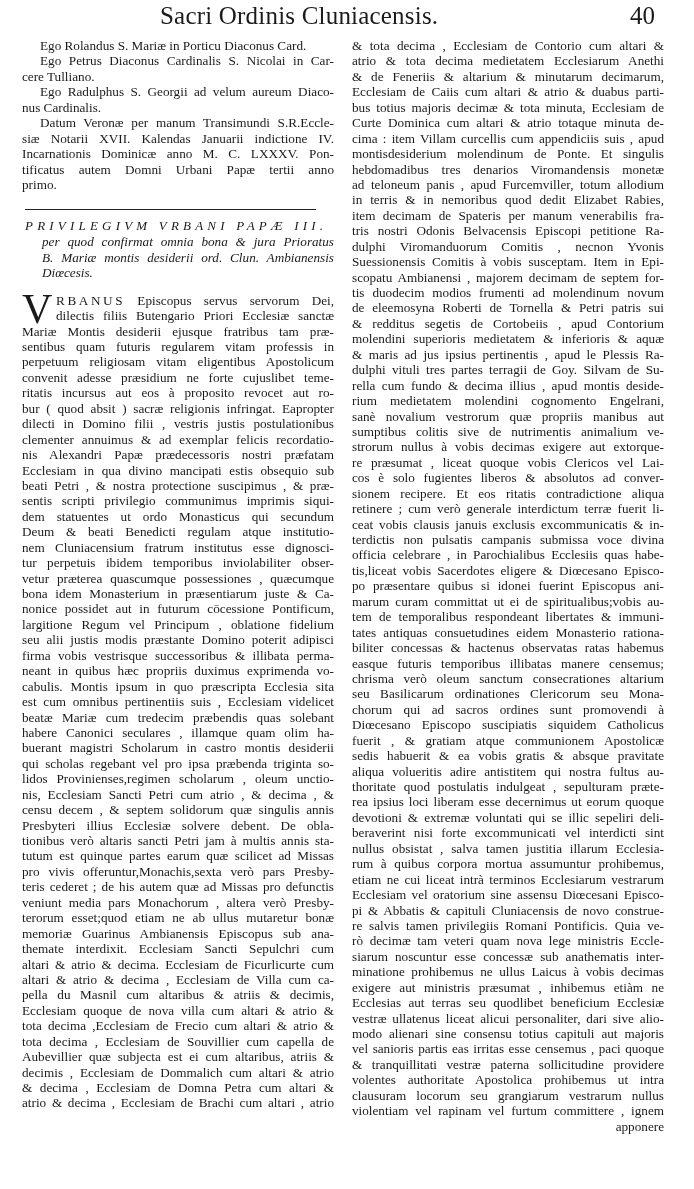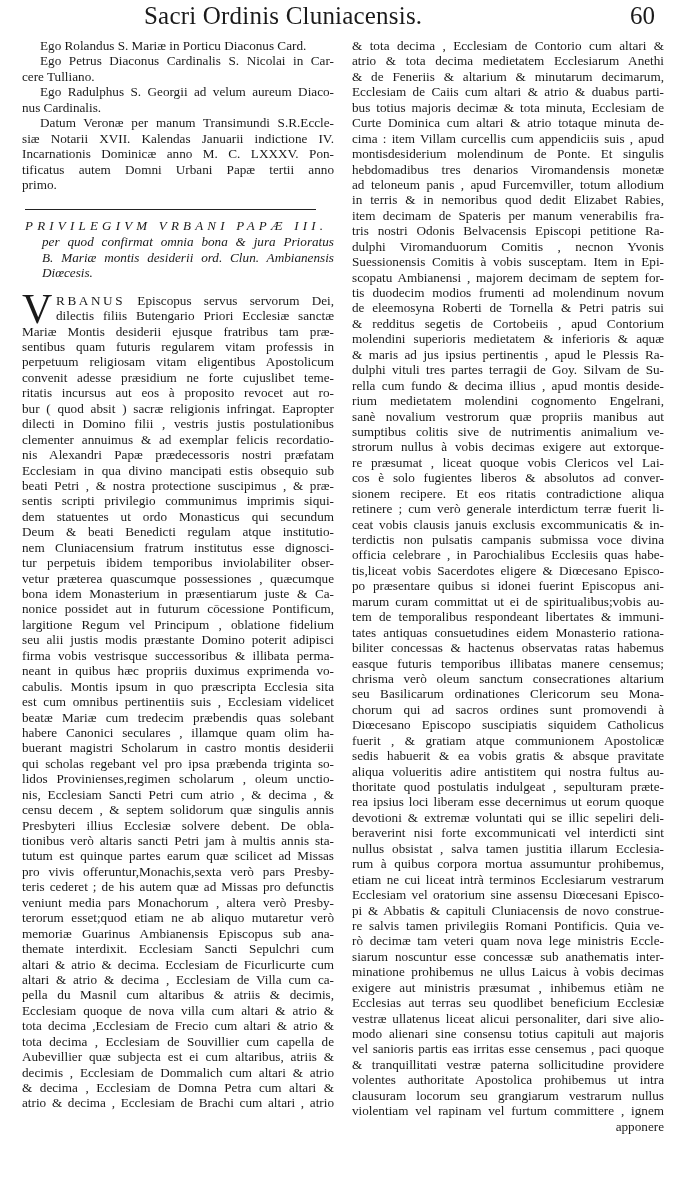--- a/index.html
+++ b/index.html
@@ -5,21 +5,21 @@
   html, body { margin: 0; padding: 0; background: #ffffff; }
   body {
     width: 694px; height: 1189px; position: relative; overflow: hidden;
     font-family: "Liberation Serif", "DejaVu Serif", serif;
     color: #1a1a1a;
   }
   .header {
     position: absolute; left: 0; top: 0; width: 694px; height: 36px;
   }
   .running-title {
-    position: absolute; left: 144px; top: 2px;
+    position: absolute; left: 160px; top: 2px;
     font-size: 25px; letter-spacing: 0.2px; white-space: nowrap;
   }
   .page-number {
     position: absolute; left: 630px; top: 2px; font-size: 25px;
   }
   .col {
     position: absolute; top: 38px; width: 312px;
     font-size: 13.2px; line-height: 15.45px; text-align: justify;
   }
   .col-left { left: 22px; }
@@ -43,21 +43,21 @@
     position: absolute; left: 0; top: -4px; font-size: 42px; line-height: 40px; font-weight: normal;
   }
   .line.afterdrop { padding-left: 34px; }
   .smallcaps { letter-spacing: 2.6px; }
 </style>
 </head>
 <body>
 
 <div class="header">
   <div class="running-title">Sacri Ordinis Cluniacensis.</div>
-  <div class="page-number">60</div>
+  <div class="page-number">40</div>
 </div>
 
 <div class="col col-left" id="left-col">
   <div id="signatures">
       <span class="line indent last">Ego Rolandus S. Mariæ in Porticu Diaconus Card.</span>
       <span class="line indent">Ego Petrus Diaconus Cardinalis S. Nicolai in Car-</span>
       <span class="line  last">cere Tulliano.</span>
       <span class="line indent">Ego Radulphus S. Georgii ad velum aureum Diaco-</span>
       <span class="line  last">nus Cardinalis.</span>
     </div>
@@ -114,21 +114,21 @@
         <span class="line">qui scholas regebant vel pro ipsa præbenda triginta so-</span>
         <span class="line">lidos Provinienses,regimen scholarum , oleum unctio-</span>
         <span class="line">nis, Ecclesiam Sancti Petri cum atrio , &amp; decima , &amp;</span>
         <span class="line">censu decem , &amp; septem solidorum quæ singulis annis</span>
         <span class="line">Presbyteri illius Ecclesiæ solvere debent. De obla-</span>
         <span class="line">tionibus verò altaris sancti Petri jam à multis annis sta-</span>
         <span class="line">tutum est quinque partes earum quæ scilicet ad Missas</span>
         <span class="line">pro vivis offeruntur,Monachis,sexta verò pars Presby-</span>
         <span class="line">teris cederet ; de his autem quæ ad Missas pro defunctis</span>
         <span class="line">veniunt media pars Monachorum , altera verò Presby-</span>
-        <span class="line">terorum esset;quod etiam ne ab aliquo mutaretur verò</span>
+        <span class="line">terorum esset;quod etiam ne ab ullus mutaretur bonæ</span>
         <span class="line">memoriæ Guarinus Ambianensis Episcopus sub ana-</span>
         <span class="line">themate interdixit. Ecclesiam Sancti Sepulchri cum</span>
         <span class="line">altari &amp; atrio &amp; decima. Ecclesiam de Ficurlicurte cum</span>
         <span class="line">altari &amp; atrio &amp; decima , Ecclesiam de Villa cum ca-</span>
         <span class="line">pella du Masnil cum altaribus &amp; atriis &amp; decimis,</span>
         <span class="line">Ecclesiam quoque de nova villa cum altari &amp; atrio &amp;</span>
         <span class="line">tota decima ,Ecclesiam de Frecio cum altari &amp; atrio &amp;</span>
         <span class="line">tota decima , Ecclesiam de Souvillier cum capella de</span>
         <span class="line">Aubevillier quæ subjecta est ei cum altaribus, atriis &amp;</span>
         <span class="line">decimis , Ecclesiam de Dommalich cum altari &amp; atrio</span>

